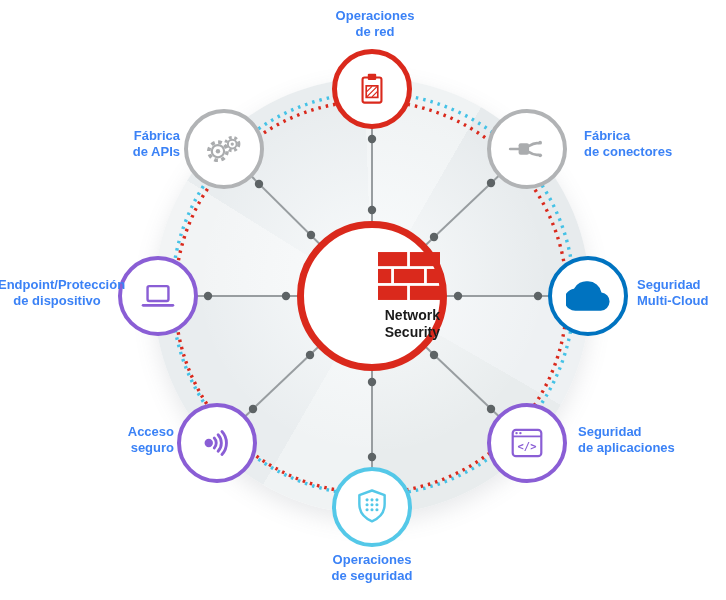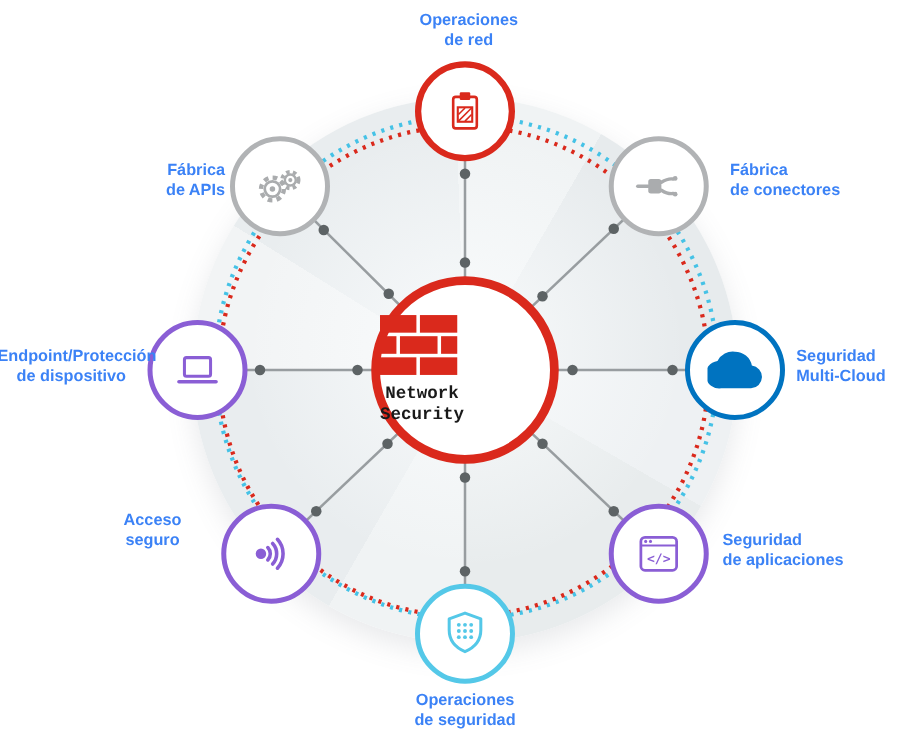--- a/index.html
+++ b/index.html
@@ -33,36 +33,36 @@
   .pos-1{left:487px;top:109px;}
   .pos-2{left:548px;top:256px;}
   .pos-3{left:487px;top:403px;}
   .pos-4{left:332px;top:467px;}
   .pos-5{left:177px;top:403px;}
   .pos-6{left:118px;top:256px;}
   .pos-7{left:184px;top:109px;}
   .hub{
     position:absolute;left:297px;top:221px;width:150px;height:150px;border-radius:50%;
     background:#fff;border:7px solid #da291c;box-sizing:border-box;z-index:4;
-    display:flex;flex-direction:column;align-items:flex-start;justify-content:center;font-family:Liberation Mono, monospace;
+    display:flex;flex-direction:column;align-items:flex-end;justify-content:center;
   }
   .hub-label{
     font-size:14px;font-weight:bold;text-align:center;white-space:pre-line;
     line-height:17px;margin-top:7px;color:#1a1a1a;
   }
   .node-label{
     position:absolute;font-size:13px;font-weight:bold;color:#3b82f6;
     line-height:16px;white-space:pre-line;z-index:5;
   }
   .lab-0{left:375px;top:8px;transform:translateX(-50%);text-align:center;}
   .lab-1{left:584px;top:128px;text-align:left;}
   .lab-2{left:637px;top:277px;text-align:left;}
   .lab-3{left:578px;top:424px;text-align:left;}
   .lab-4{left:372px;top:552px;transform:translateX(-50%);text-align:center;}
-  .lab-5{left:70px;top:408px;width:104px;text-align:center;}
+  .lab-5{left:70px;top:424px;width:104px;text-align:right;}
   .lab-6{left:-2px;top:277px;width:118px;text-align:center;}
   .lab-7{left:56px;top:128px;width:124px;text-align:right;}
 </style>
 </head>
 <body>
 
 <div class="disc"></div>
 
 <svg class="overlay-svg" width="726" height="600" viewBox="0 0 726 600">
 

